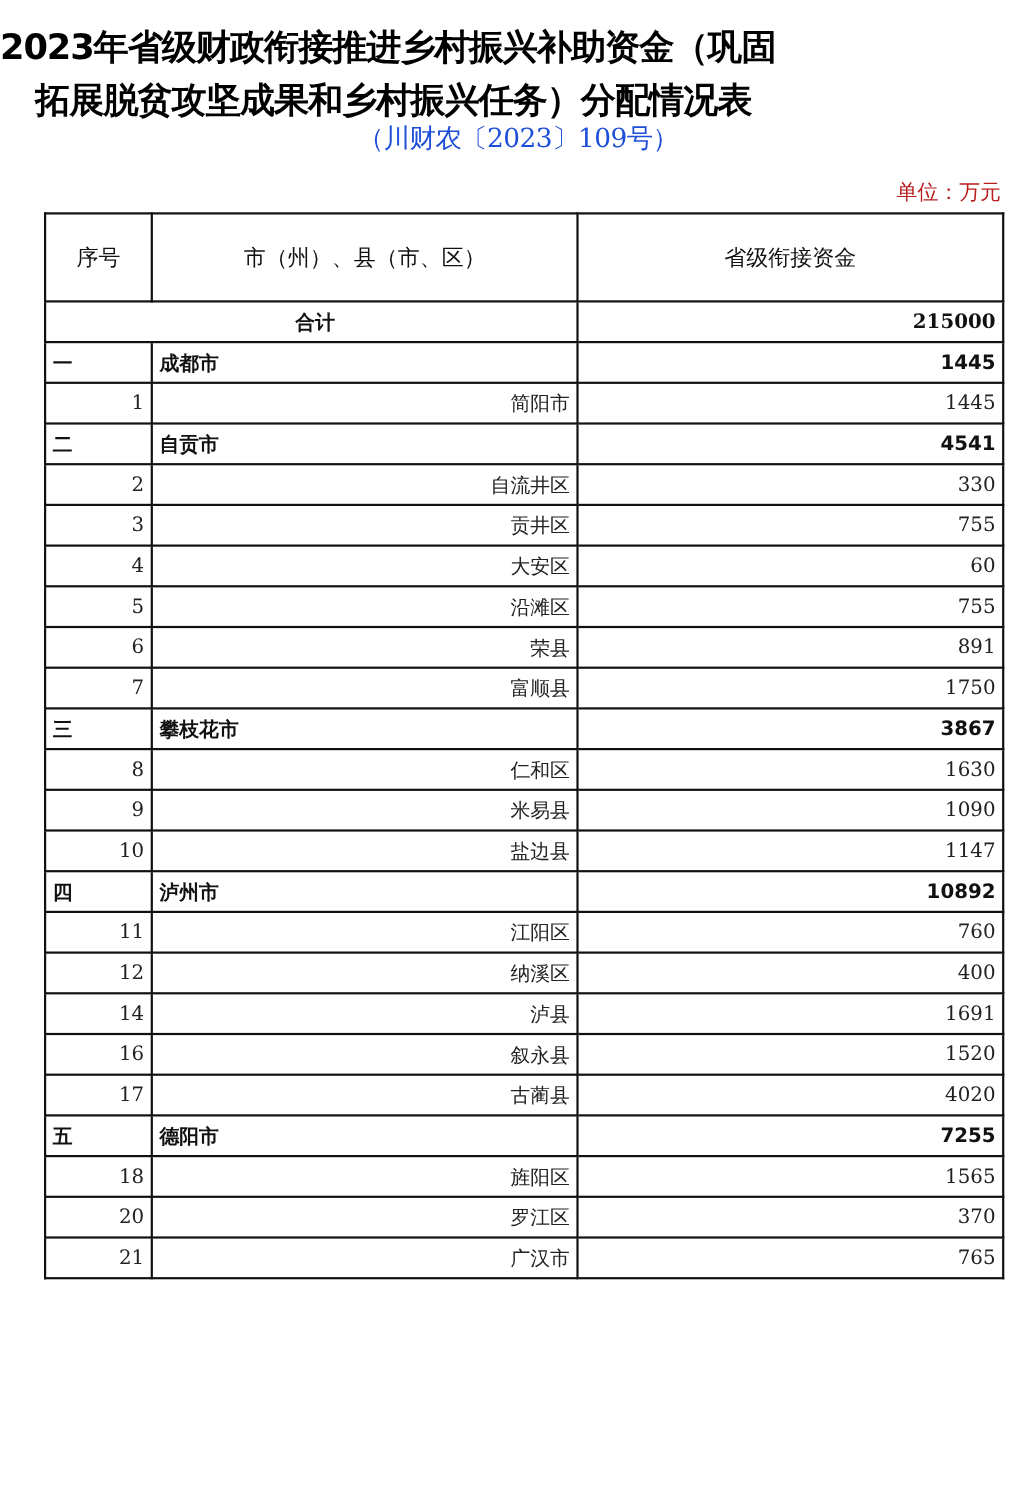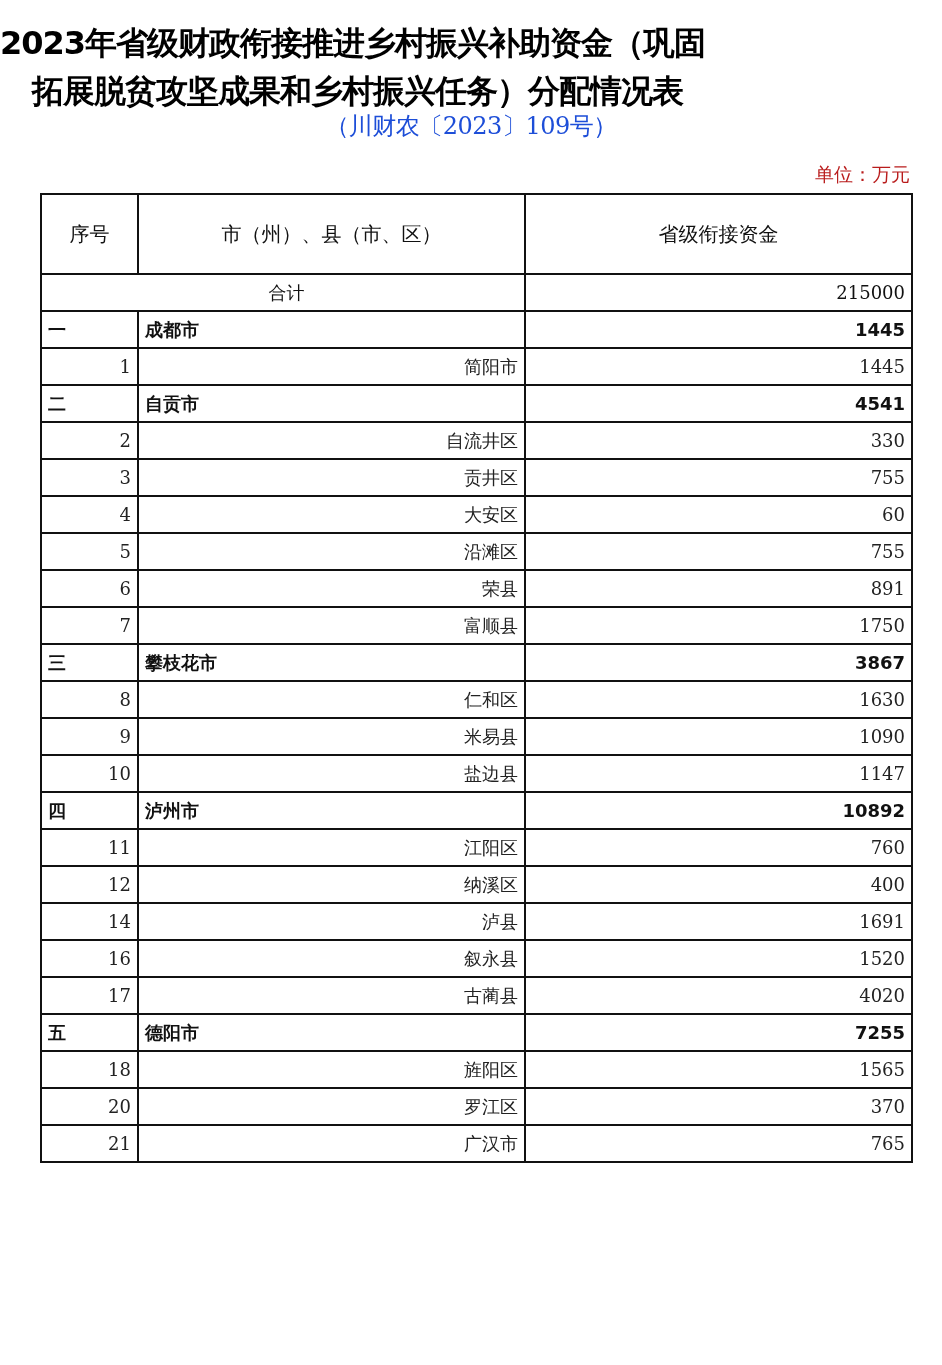--- a/index.html
+++ b/index.html
@@ -14,21 +14,21 @@
               font-size: 24px; color: #1d4ed8; letter-spacing: -0.5px; }
   .unit { position: absolute; top: 162px; right: 32px; font-size: 19px; color: #b91c1c; }
   table.alloc { position: absolute; left: 40px; top: 193px; width: 873px;
                 border-collapse: collapse; table-layout: fixed; }
   table.alloc td, table.alloc th { border: 2px solid #111; padding: 0 6px;
                 font-size: 18px; height: 35px; overflow: hidden; white-space: nowrap; }
   table.alloc th { height: 78px; font-weight: normal; text-align: center; font-size: 20px; }
   .c-idx { width: 93px; }
   .c-name { width: 371px; }
   .c-amt { width: 371px; }
-  tr.total td { font-weight: normal; padding-left: 13px; }
+  tr.total td { font-weight: bold; padding-left: 13px; }
   tr.city td { font-weight: bold; font-family: "DejaVu Sans", "Liberation Sans", sans-serif; }
   tr.county td { color: #222; }
   .r { text-align: right; }
   .l { text-align: left; }
   .c { text-align: center; }
 </style>
 </head>
 <body>
 
 <div class="title t1">2023年省级财政衔接推进乡村振兴补助资金（巩固</div>

